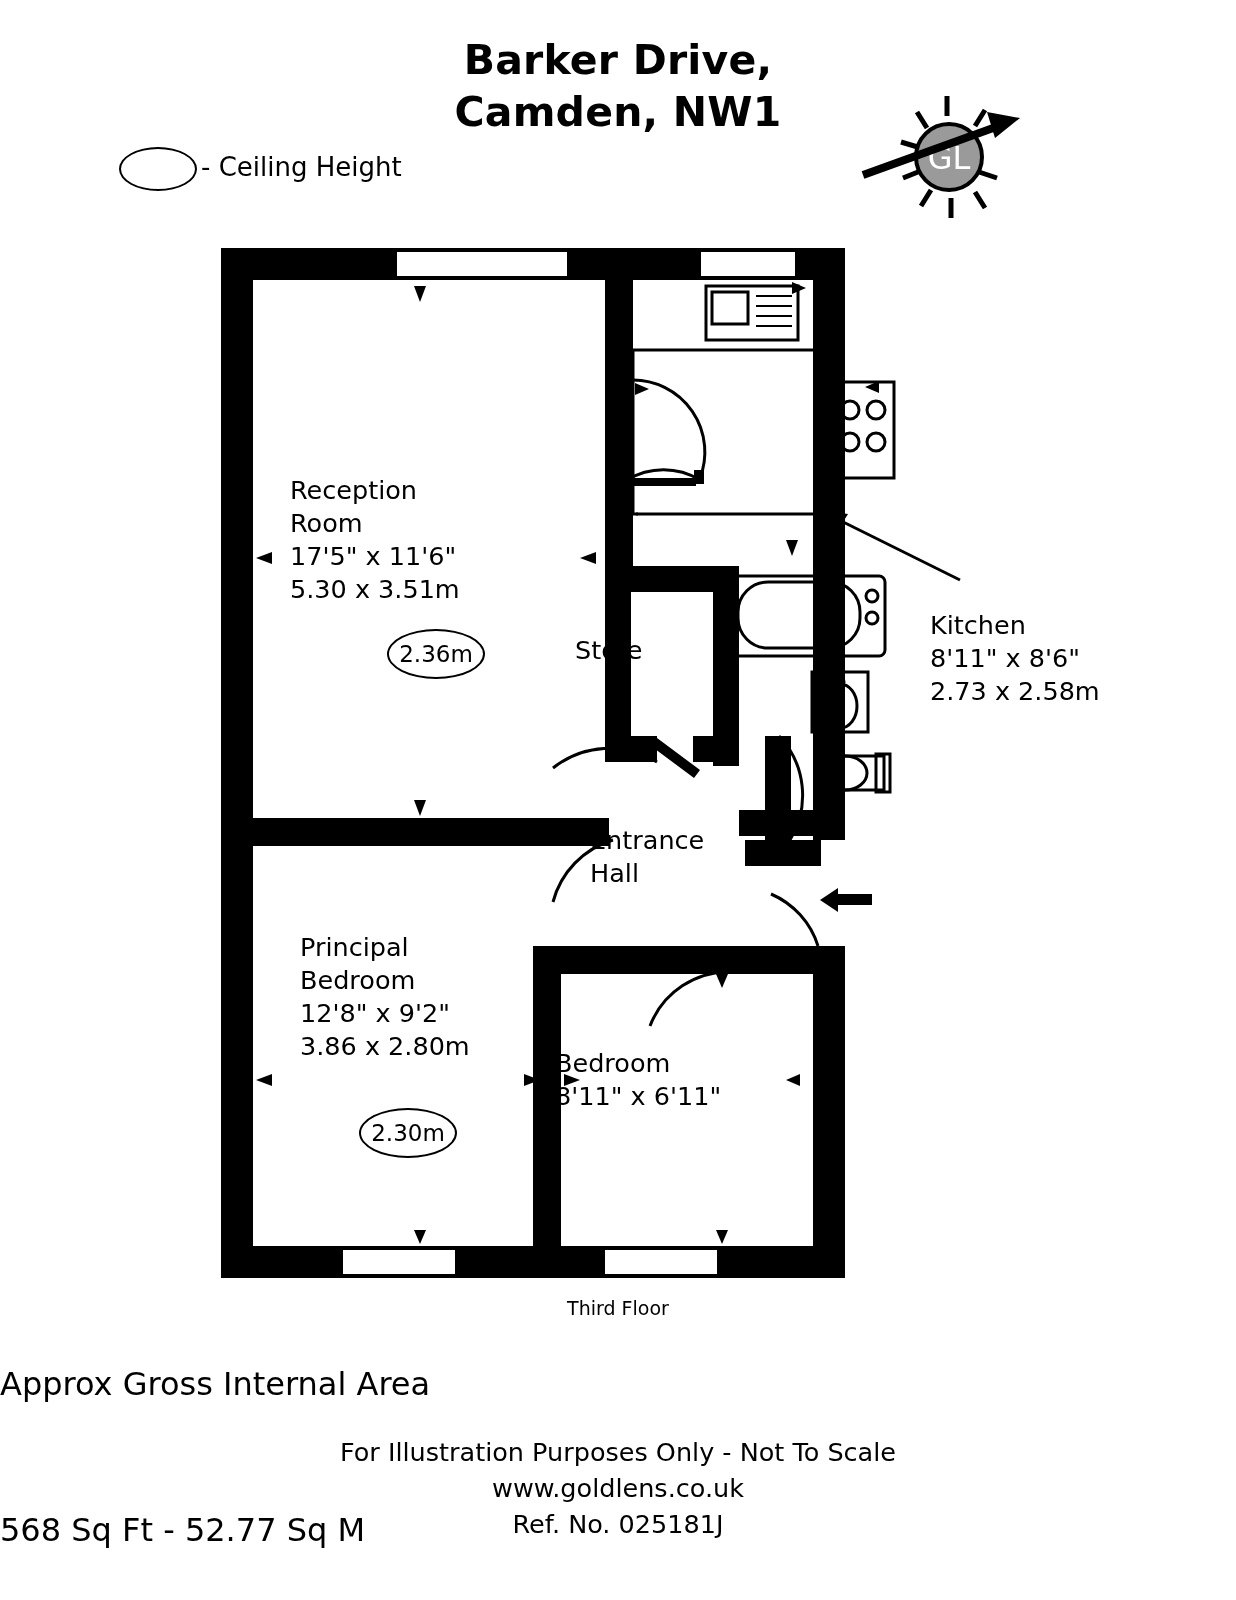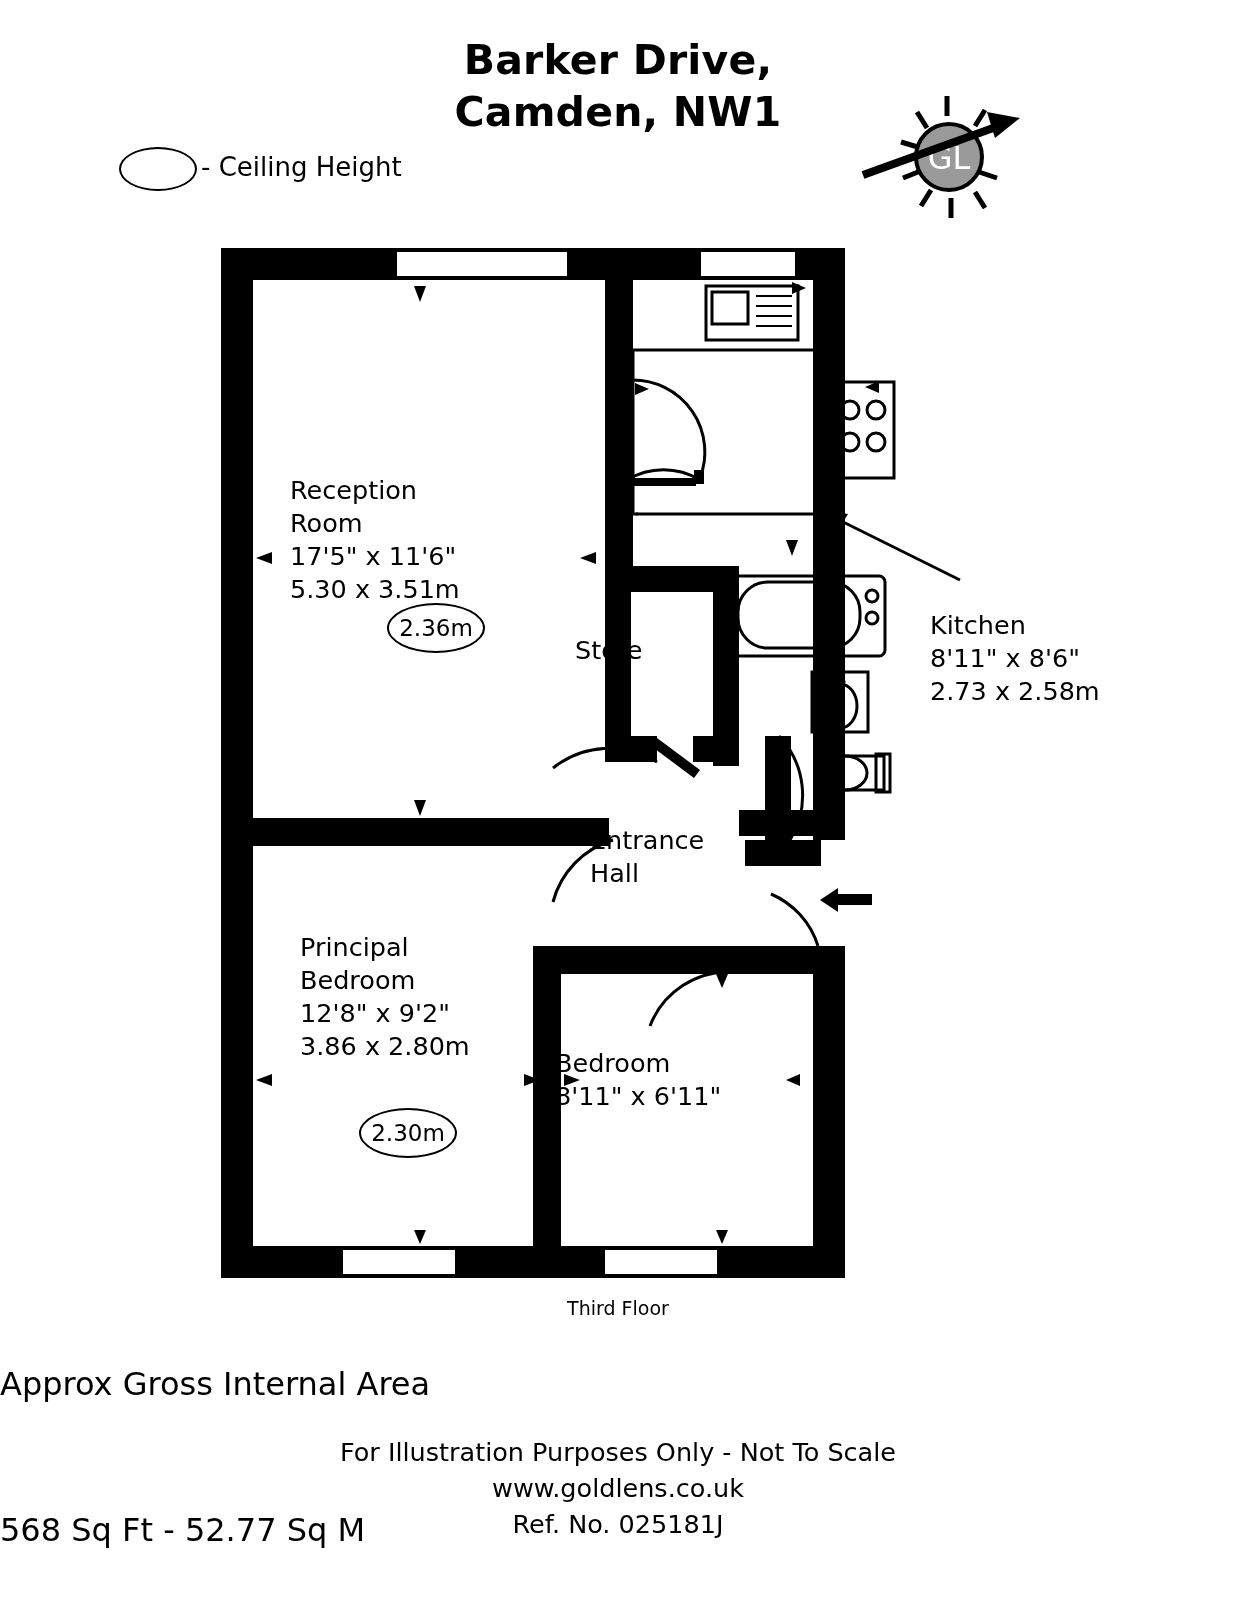--- a/index.html
+++ b/index.html
@@ -68,21 +68,21 @@
   .ceil {
     border: 2.5px solid #000;
     border-radius: 50%;
     box-sizing: border-box;
     text-align: center;
     font-size: 23px;
     display: flex;
     align-items: center;
     justify-content: center;
   }
-  #ceil-reception { left: 387px; top: 603px; width: 98px; height: 50px; }
+  #ceil-reception { left: 387px; top: 629px; width: 98px; height: 50px; }
   #ceil-principal { left: 359px; top: 1108px; width: 98px; height: 50px; }
 
   
   #floor-name {
     left: 0; top: 1297px; width: 1236px;
     text-align: center;
     font-size: 19px;
   }
   #area-row {
     left: 0; top: 1365px; width: 1236px;

